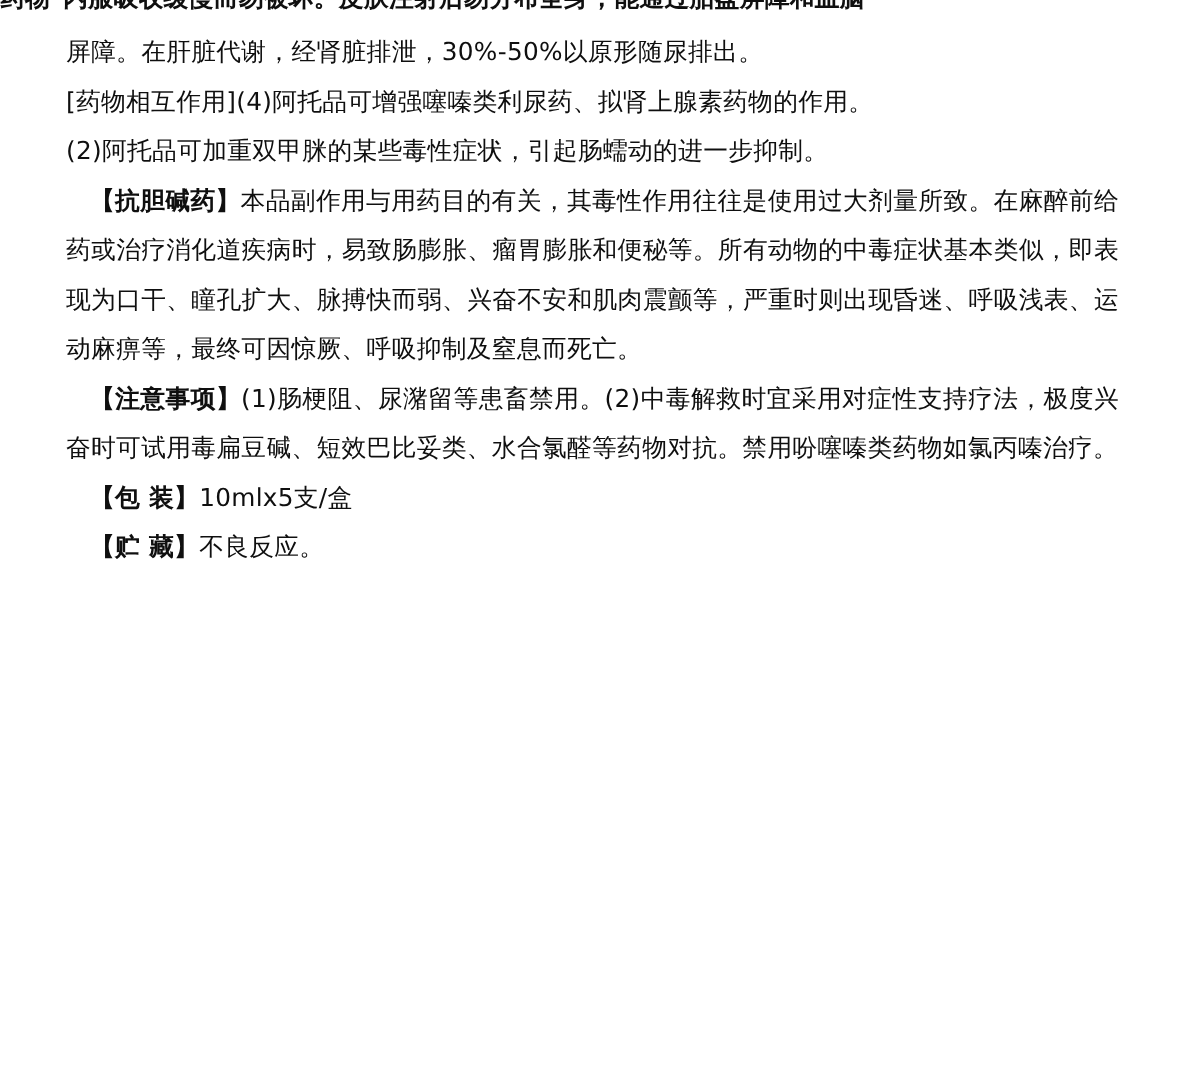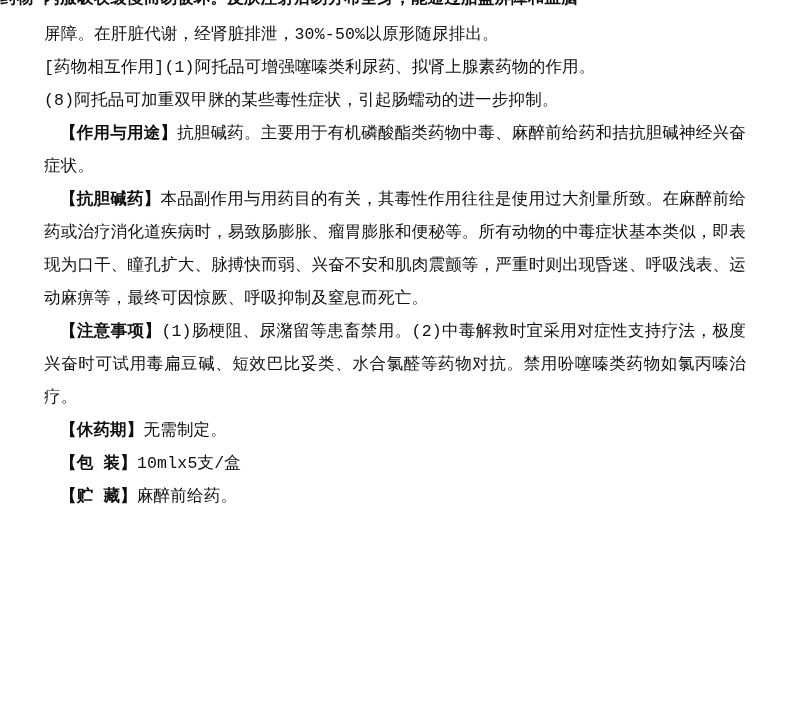--- a/index.html
+++ b/index.html
@@ -13,21 +13,20 @@
     font-family: "DejaVu Sans", "Liberation Sans", sans-serif;
     color: #0f0f0f;
     overflow: hidden;
   }
   .page {
     position: relative;
     width: 790px;
     height: 518px;
     box-sizing: border-box;
     padding: 0 44px;
-    font-family: Liberation Mono, monospace;
   }
   .clip-top {
     position: absolute;
     left: 0;
     top: 0;
     width: 790px;
     height: 14px;
     overflow: hidden;
   }
   .doc {
@@ -60,32 +59,30 @@
 <div class="page">
   <div class="clip-top">
     <div style="position:absolute;left:0;top:-18px;width:702px;">
       <p class="partial">药物"内服吸收缓慢而易被坏。皮肤注射后易分布全身，能通过胎盘屏障和血脑</p>
     </div>
   </div>
 
   <div class="doc" style="top:18px;">
     <p>屏障。在肝脏代谢，经肾脏排泄，30%-50%以原形随尿排出。</p>
 
-    <p>[药物相互作用](1)阿托品可增强噻嗪类利尿药、拟肾上腺素药物的作用。</p>
+    <p>[药物相互作用](4)阿托品可增强噻嗪类利尿药、拟肾上腺素药物的作用。</p>
 
-    <p>(8)阿托品可加重双甲脒的某些毒性症状，引起肠蠕动的进一步抑制。</p>
+    <p>(2)阿托品可加重双甲脒的某些毒性症状，引起肠蠕动的进一步抑制。</p>
 
-    <p class="indent"><span class="row-label">【作用与用途】</span><span>抗胆碱药。主要用于有机磷酸酯类药物中毒、麻醉前给药和拮抗胆碱神经兴奋症状。</span></p>
 
 
     <p class="indent"><span class="row-label">【抗胆碱药】</span><span>本品副作用与用药目的有关，其毒性作用往往是使用过大剂量所致。在麻醉前给药或治疗消化道疾病时，易致肠膨胀、瘤胃膨胀和便秘等。所有动物的中毒症状基本类似，即表现为口干、瞳孔扩大、脉搏快而弱、兴奋不安和肌肉震颤等，严重时则出现昏迷、呼吸浅表、运动麻痹等，最终可因惊厥、呼吸抑制及窒息而死亡。</span></p>
 
     <p class="indent"><span class="row-label">【注意事项】</span><span>(1)肠梗阻、尿潴留等患畜禁用。(2)中毒解救时宜采用对症性支持疗法，极度兴奋时可试用毒扁豆碱、短效巴比妥类、水合氯醛等药物对抗。禁用吩噻嗪类药物如氯丙嗪治疗。</span></p>
 
-    <p class="indent"><span class="row-label">【休药期】</span><span>无需制定。</span></p>
 
 
 
     <p class="indent"><span class="row-label">【包 装】</span><span>10mlx5支/盒</span></p>
 
-    <p class="indent"><span class="row-label">【贮 藏】</span><span>麻醉前给药。</span></p>
+    <p class="indent"><span class="row-label">【贮 藏】</span><span>不良反应。</span></p>
   </div>
 </div>
 
 </body></html>

